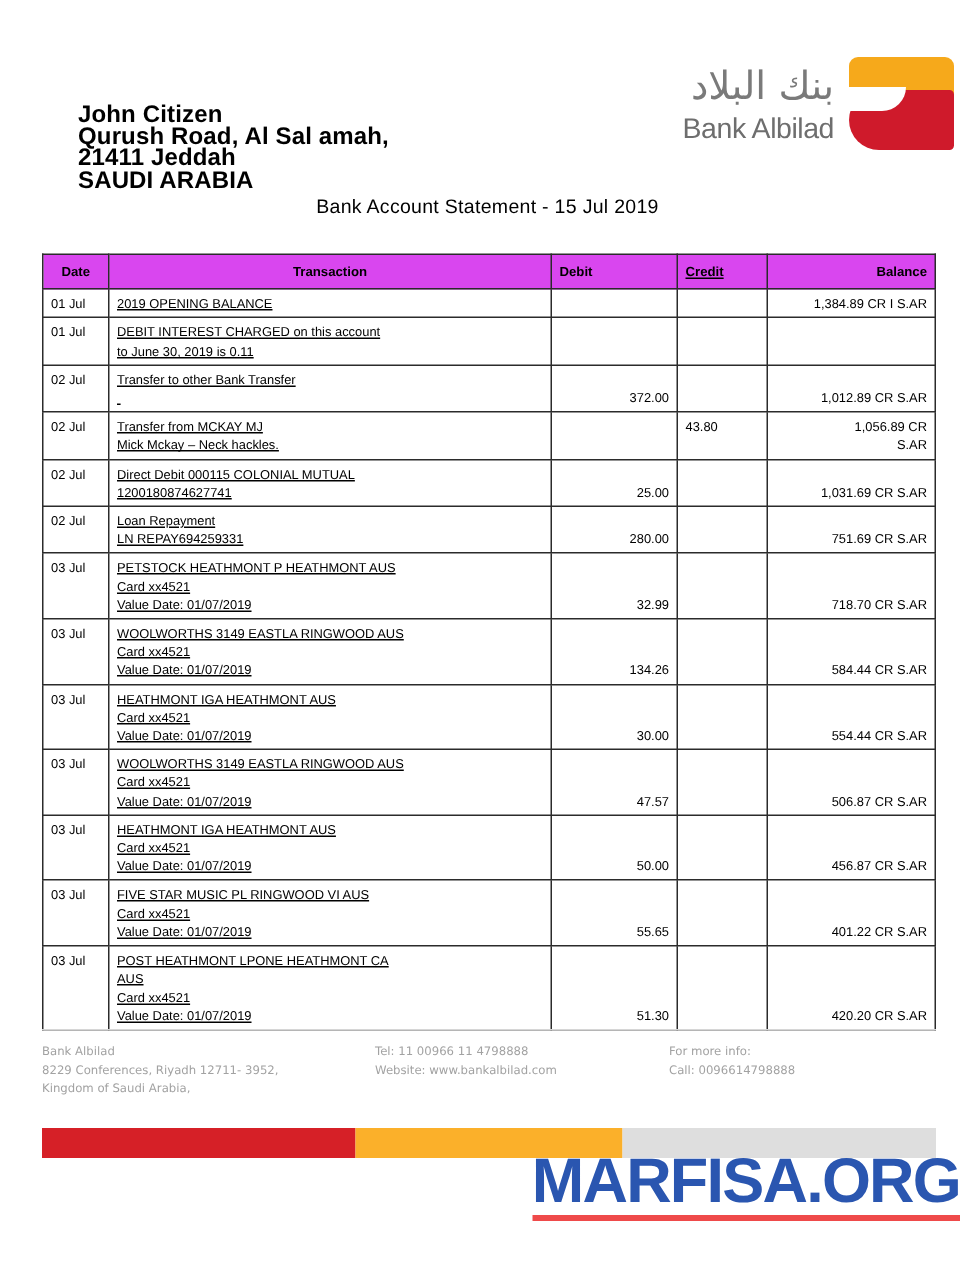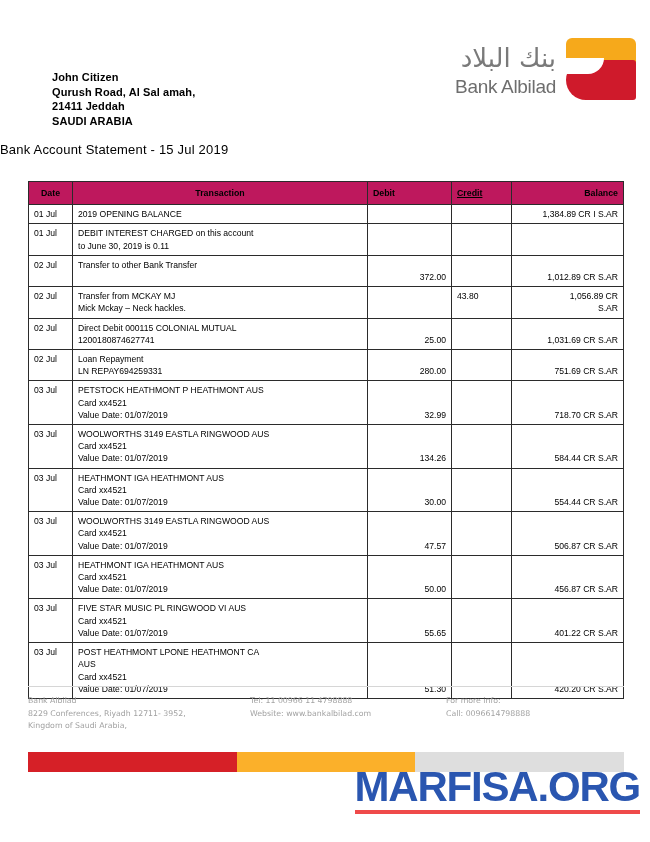--- a/index.html
+++ b/index.html
@@ -9,21 +9,21 @@
     background: #ffffff;
     font-family: "Liberation Sans", sans-serif;
     overflow: hidden;
   }
   .page { position: relative; width: 650px; height: 842px; background: #fff; }
 
   
   .header { position: relative; height: 120px; }
   .addr {
     position: absolute; left: 52px; top: 70px;
-    font-size: 11px; font-weight: bold; line-height: 14.5px; color: #000;
+    font-size: 16px; font-weight: bold; line-height: 14.5px; color: #000;
     letter-spacing: .1px;
   }
   .logo-wrap {
     position: absolute; right: 14px; top: 38px;
     display: flex; align-items: center; gap: 10px;
   }
   .logo-text { display: flex; flex-direction: column; align-items: flex-end; }
   .logo-arabic {
     font-size: 26px; color: #7a7a7a; line-height: 34px;
     font-family: "DejaVu Sans", sans-serif; direction: rtl;
@@ -43,52 +43,52 @@
     background: #cf1a2b;
     border-radius: 40px 6px 6px 40px;
   }
   .logo-mark .swoosh-cut {
     position: absolute; left: -2px; top: 20px; width: 40px; height: 16px;
     background: #ffffff; border-radius: 0 0 30px 0;
   }
 
   
   .title {
-    font-size: 13px; color: #000;
-    margin-top: 22px; letter-spacing: .2px;
+    text-align: center; font-size: 13px; color: #000;
+    margin-top: 10px; letter-spacing: .2px;
   }
 
   
   .table-wrap { margin: 24px 26px 0 28px; }
   table.stmt {
     width: 100%; border-collapse: collapse;
     border: 1.6px solid #1a1a1a;
     font-size: 8.6px; color: #000;
   }
   table.stmt th, table.stmt td {
     border: 0.8px solid #2b2b2b;
     vertical-align: top;
     padding: 3px 5px 3px 5px;
     line-height: 12.2px;
   }
   table.stmt thead th {
-    background: #be185d; font-weight: bold; font-size: 8.8px;
+    background: #d946ef; font-weight: bold; font-size: 8.8px;
     padding-top: 5px; padding-bottom: 5px;
   }
   .c-date { width: 44px; white-space: nowrap; }
   .c-desc { width: auto; }
   .c-debit { width: 84px; text-align: right; }
   .c-credit { width: 60px; text-align: left; }
   .c-bal { width: 112px; text-align: right; }
   th.c-debit { text-align: left; }
   th.c-credit { text-align: left; text-decoration: underline; }
   th.c-bal { text-align: right; }
   .amt-bottom { display: block; }
   .spacer-line { display: block; visibility: hidden; }
-  .desc-line { display: block; }
+  .desc-line { display: block; text-decoration: underline; }
   .bal-wrap { display: block; text-align: right; }
 
   
   .footer {
     position: absolute; left: 28px; right: 26px; top: 686px;
     border-top: 0.8px solid #d6d6d6; padding-top: 8px;
     display: flex; font-size: 7.8px; color: #a2a2a2; line-height: 12.5px;
     font-family: "DejaVu Sans", sans-serif;
   }
   .footer .col1 { width: 222px; }

